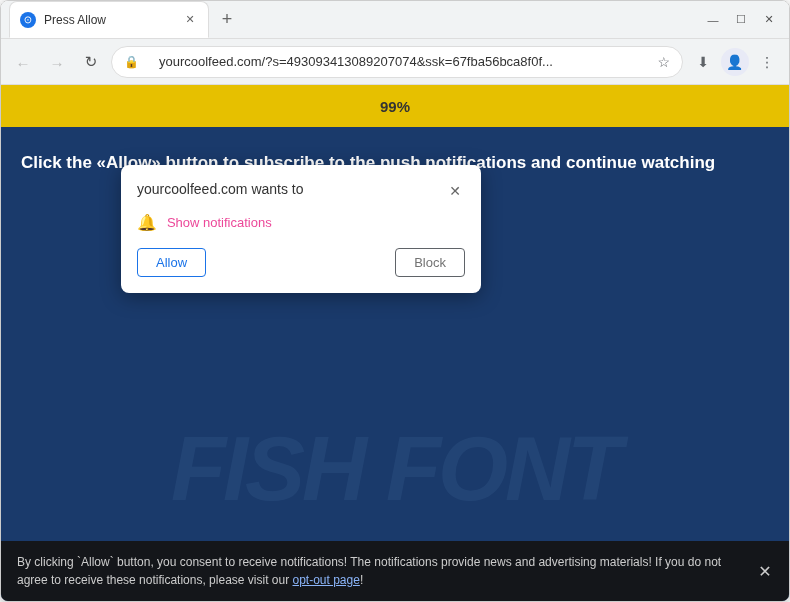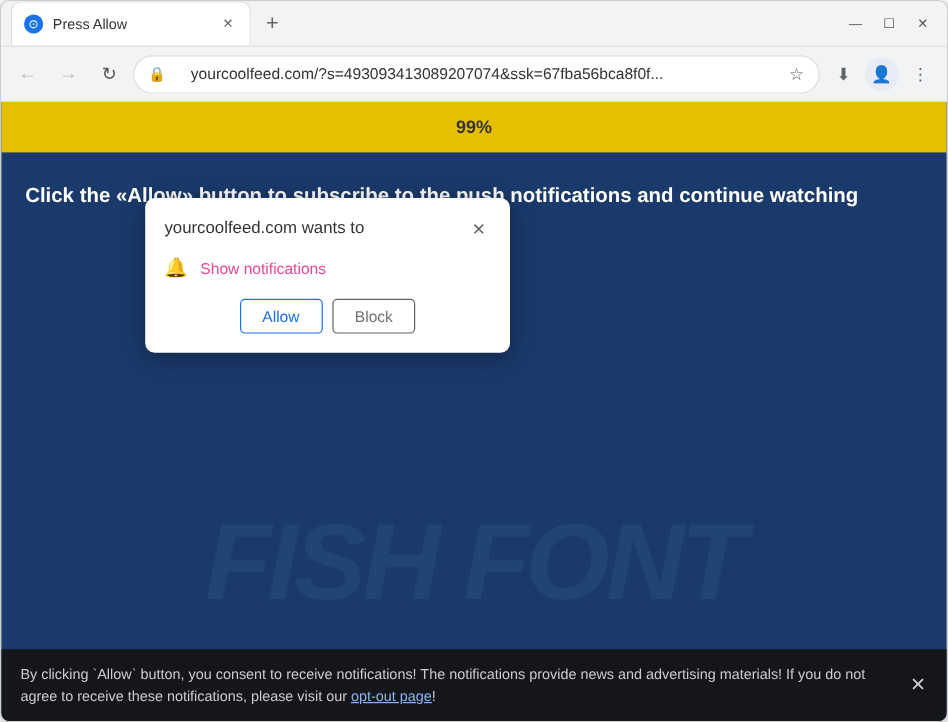--- a/index.html
+++ b/index.html
@@ -259,21 +259,21 @@
       font-weight: 600;
       color: #fff;
       line-height: 1.4;
     }
 
     
     .notification-popup {
       position: absolute;
       top: 80px;
       left: 120px;
-      width: 304px;
+      width: 360px;
       background: #fff;
       border-radius: 8px;
       box-shadow: 0 4px 20px rgba(0,0,0,0.35);
       padding: 16px;
       z-index: 10;
     }
 
     .popup-header {
       display: flex;
       justify-content: space-between;
@@ -311,21 +311,21 @@
       font-size: 16px;
     }
 
     .notification-label {
       font-size: 13px;
       color: #ec4899;
     }
 
     .popup-buttons {
       display: flex;
-      justify-content: center;
+      justify-content: space-between;
       gap: 8px;
     }
 
     .btn-allow {
       padding: 6px 18px;
       background: transparent;
       border: 1px solid #1a73e8;
       color: #1a73e8;
       border-radius: 4px;
       font-size: 13px;

